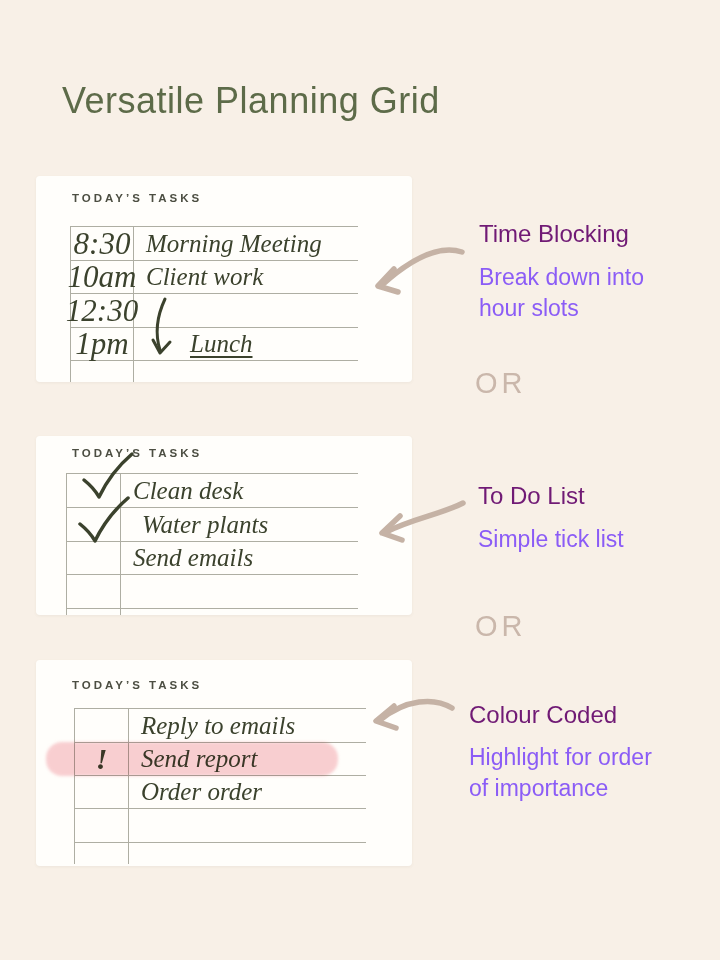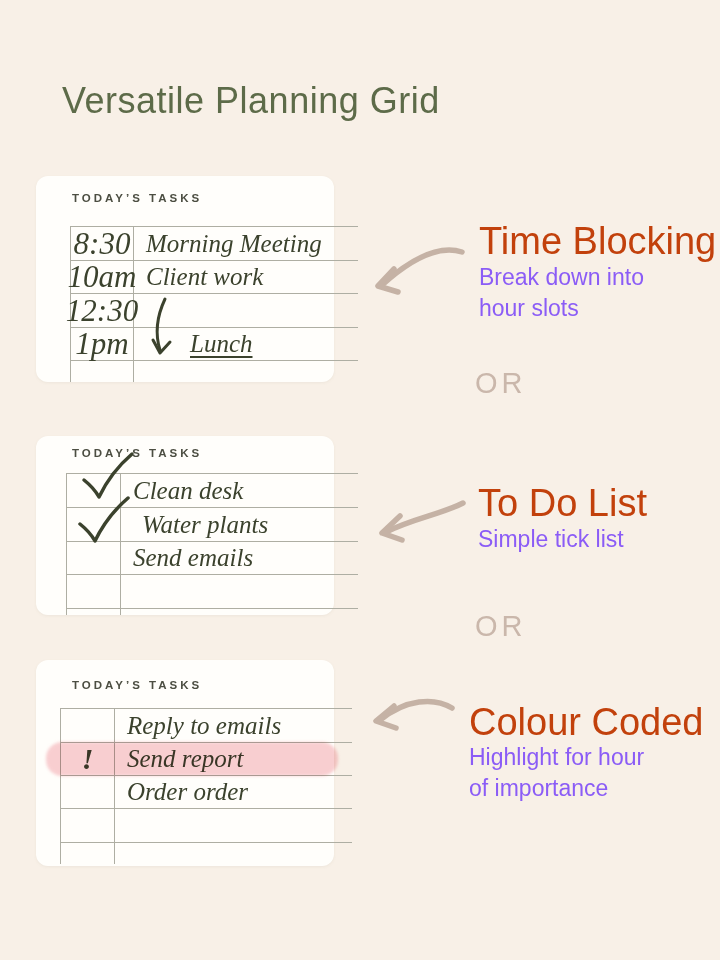--- a/index.html
+++ b/index.html
@@ -14,23 +14,23 @@
 
   .page-title {
     left:62px; top:80px;
     font-size:36px; font-weight:normal;
     letter-spacing:0.5px;
     color:#5d6b49;
   }
 
   
   .card {
-    left:36px; width:298px;
+    left:36px; width:376px;
     background:#fffefb;
-    border-radius:12px;
+    border-radius:4px;
     box-shadow:0 1px 3px rgba(120,110,95,0.08);
   }
   .card-1 { top:176px; height:206px; }
   .card-2 { top:436px; height:179px; }
   .card-3 { top:660px; height:206px; }
 
   .card-header {
     position:absolute; left:36px;
     font-size:11.5px; font-weight:bold;
     letter-spacing:3px;
@@ -41,21 +41,21 @@
   .card-2 .card-header { top:11px; }
   .card-3 .card-header { top:19px; }
 
   .grid {
     position:absolute;
     border-top:1px solid #aeaea3;
     border-left:1px solid #aeaea3;
   }
   .card-1 .grid { left:34px; top:50px;  width:288px; }
   .card-2 .grid { left:30px; top:37px;  width:292px; }
-  .card-3 .grid { left:24px; top:48px;  width:292px; }
+  .card-3 .grid { left:38px; top:48px;  width:292px; }
 
   .row { display:flex; border-bottom:1px solid #aeaea3; }
   .row.partial { border-bottom:none; overflow:hidden; }
   .c1 { border-right:1px solid #aeaea3; flex:none; display:flex; align-items:center; justify-content:center; }
   .c2 { flex:1; padding-left:12px; display:flex; align-items:center; }
   .card-1 .c1 { width:63px; }
   .card-2 .c1 { width:54px; }
   .card-3 .c1 { width:54px; }
 
   .hand {
@@ -80,22 +80,22 @@
     background:#f2a0aa;
     opacity:0.5;
     border-radius:16px;
     filter:blur(1.5px);
     mix-blend-mode:multiply;
     pointer-events:none;
   }
 
   
   .annot-heading {
-    font-size:38px;
-    color:#c2410c;
+    font-size:24px;
+    color:#701a75;
     white-space:nowrap;
   }
   .h-1 { left:479px; top:220px; }
   .h-2 { left:478px; top:482px; }
   .h-3 { left:469px; top:701px; }
 
   .annot-sub {
     font-size:23px; line-height:31px;
     color:#8b5cf6;
     white-space:nowrap;
@@ -256,15 +256,15 @@
   </div>
   <div class="abs highlight-bar"></div>
 </section>
 
 <svg class="abs arrow-3" width="90" height="42" viewBox="0 0 90 42">
   <path class="taupe-stroke" d="M84,14 C66,3 38,5 12,26"></path>
   <path class="taupe-stroke" d="M26,12 L8,27 L28,34"></path>
 </svg>
 <div class="abs annot-heading h-3">Colour Coded</div>
 <div class="abs annot-sub s-3">
-  <div>Highlight for hour</div>
+  <div>Highlight for order</div>
   <div>of importance</div>
 </div>
 
 </body></html>

